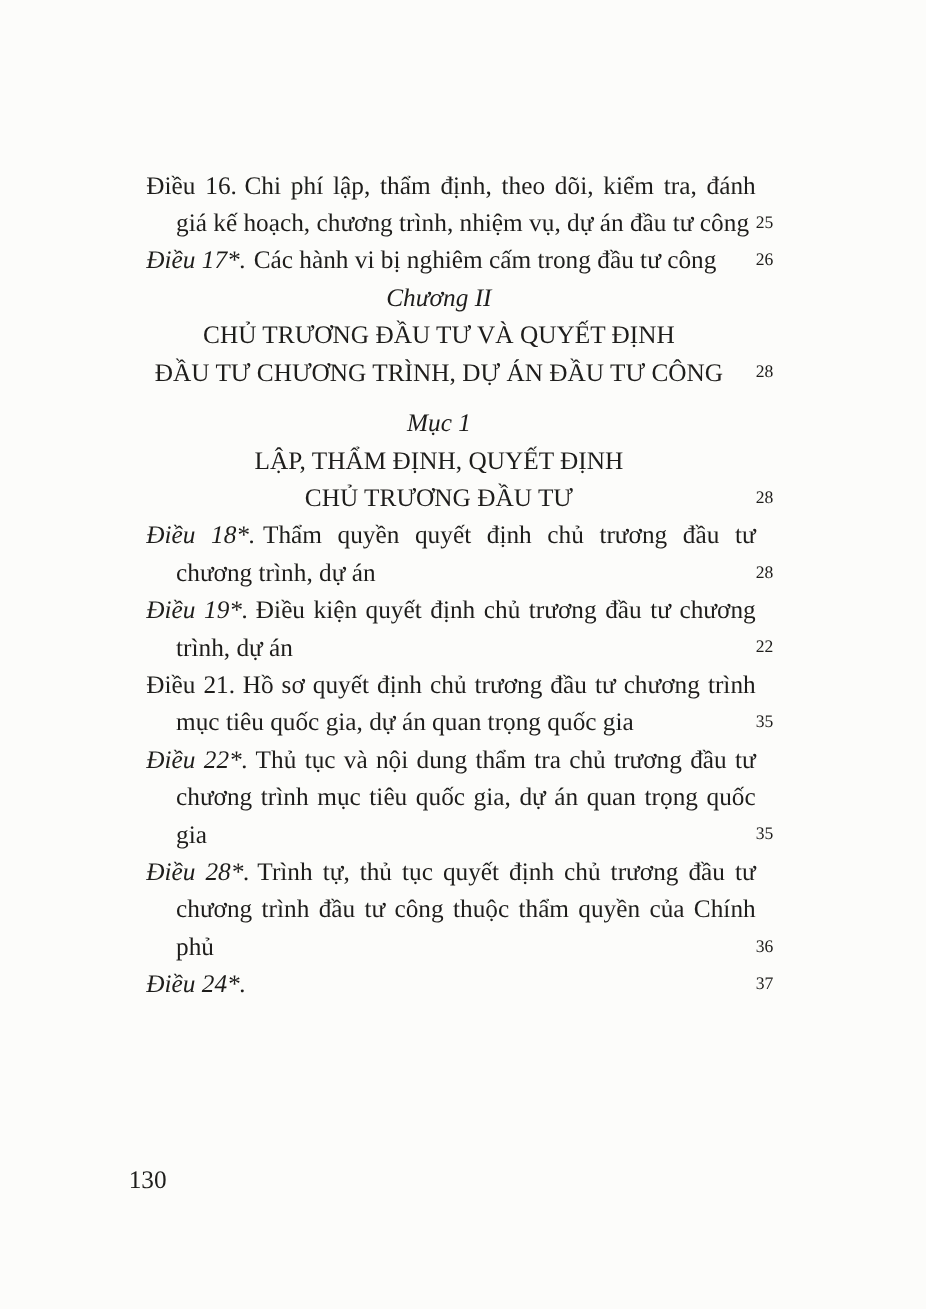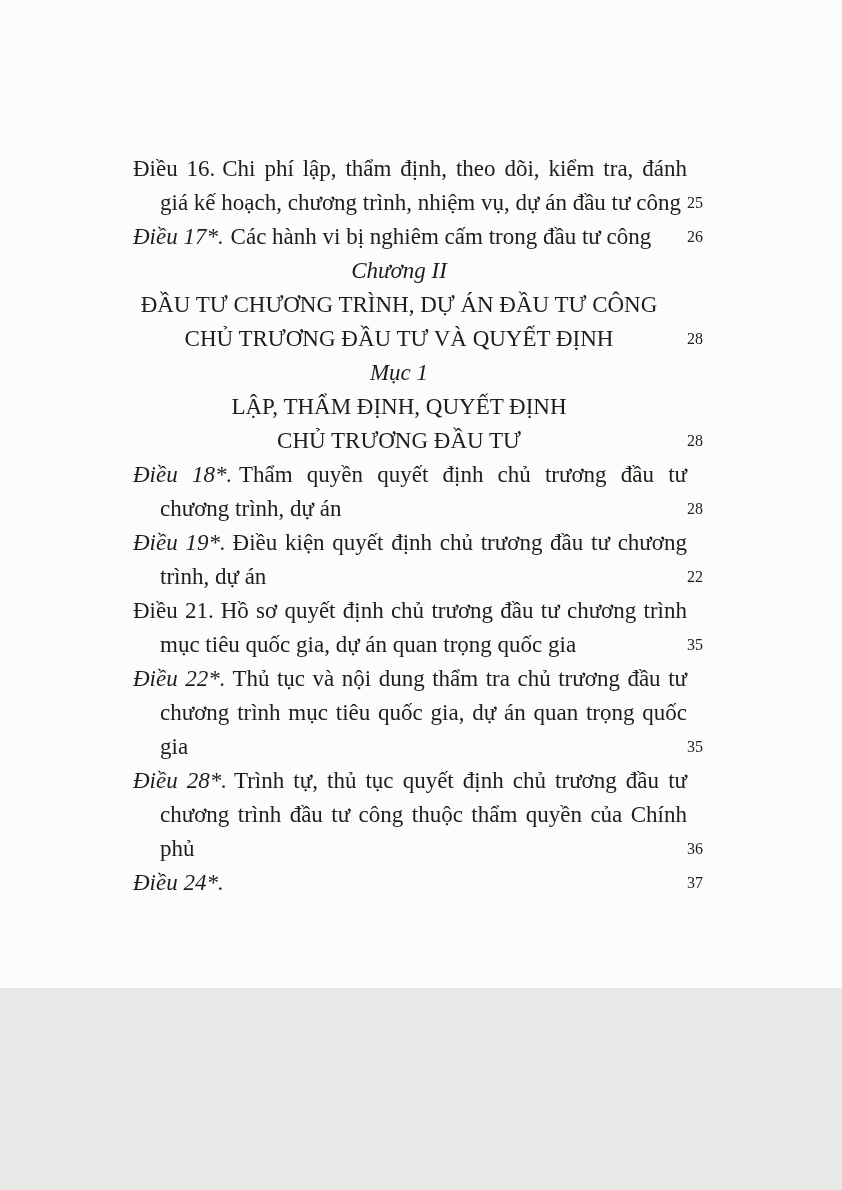--- a/index.html
+++ b/index.html
@@ -1,19 +1,19 @@
 <!DOCTYPE html>
 <html><head>
 <meta charset="utf-8">
 <style>
   html, body { margin: 0; padding: 0; background: #e8e8e6; }
   .page {
     position: relative;
     width: 842px;
-    height: 988px;
+    height: 1190px;
     margin: 0 auto;
     background: #fcfcfa;
     color: #1e1d1b;
     font-family: "Liberation Serif", serif;
     overflow: hidden;
   }
   .toc {
     position: absolute;
     left: 133px;
     top: 152px;
@@ -34,21 +34,21 @@
   .pnum {
     flex: 1 1 auto;
     text-align: right;
     font-size: 16px;
     line-height: 34px;
     white-space: nowrap;
   }
   .htext { width: 532px; text-align: center; }
   .kicker { font-style: italic; font-size: 23px; line-height: 34px; margin: 0; text-align: center; }
   .hline { font-size: 23px; line-height: 34px; margin: 0; white-space: nowrap; }
-  .sect-gap { margin-top: 0; }
+  .sect-gap { margin-top: 12px; }
   .footer-num {
     position: absolute;
     left: 117px;
     top: 1056px;
     font-size: 23px;
     line-height: 34px;
   }
 </style>
 </head>
 <body>
@@ -63,22 +63,22 @@
     </div>
 
     <div class="row">
       <p class="etext"><span class="elabel italic">Điều 17*.</span><span>Các hành vi bị nghiêm cấm trong đầu tư công</span></p>
       <div class="pnum">26</div>
     </div>
 
     <div class="row">
       <div class="htext">
         <p class="kicker">Chương II</p>
+        <p class="hline">CHỦ TRƯƠNG ĐẦU TƯ VÀ QUYẾT ĐỊNH</p>
         <p class="hline">ĐẦU TƯ CHƯƠNG TRÌNH, DỰ ÁN ĐẦU TƯ CÔNG</p>
-        <p class="hline">CHỦ TRƯƠNG ĐẦU TƯ VÀ QUYẾT ĐỊNH</p>
       </div>
       <div class="pnum">28</div>
     </div>
 
     <div class="row sect-gap">
       <div class="htext">
         <p class="kicker">Mục 1</p>
         <p class="hline">LẬP, THẨM ĐỊNH, QUYẾT ĐỊNH</p>
         <p class="hline">CHỦ TRƯƠNG ĐẦU TƯ</p>
       </div>

